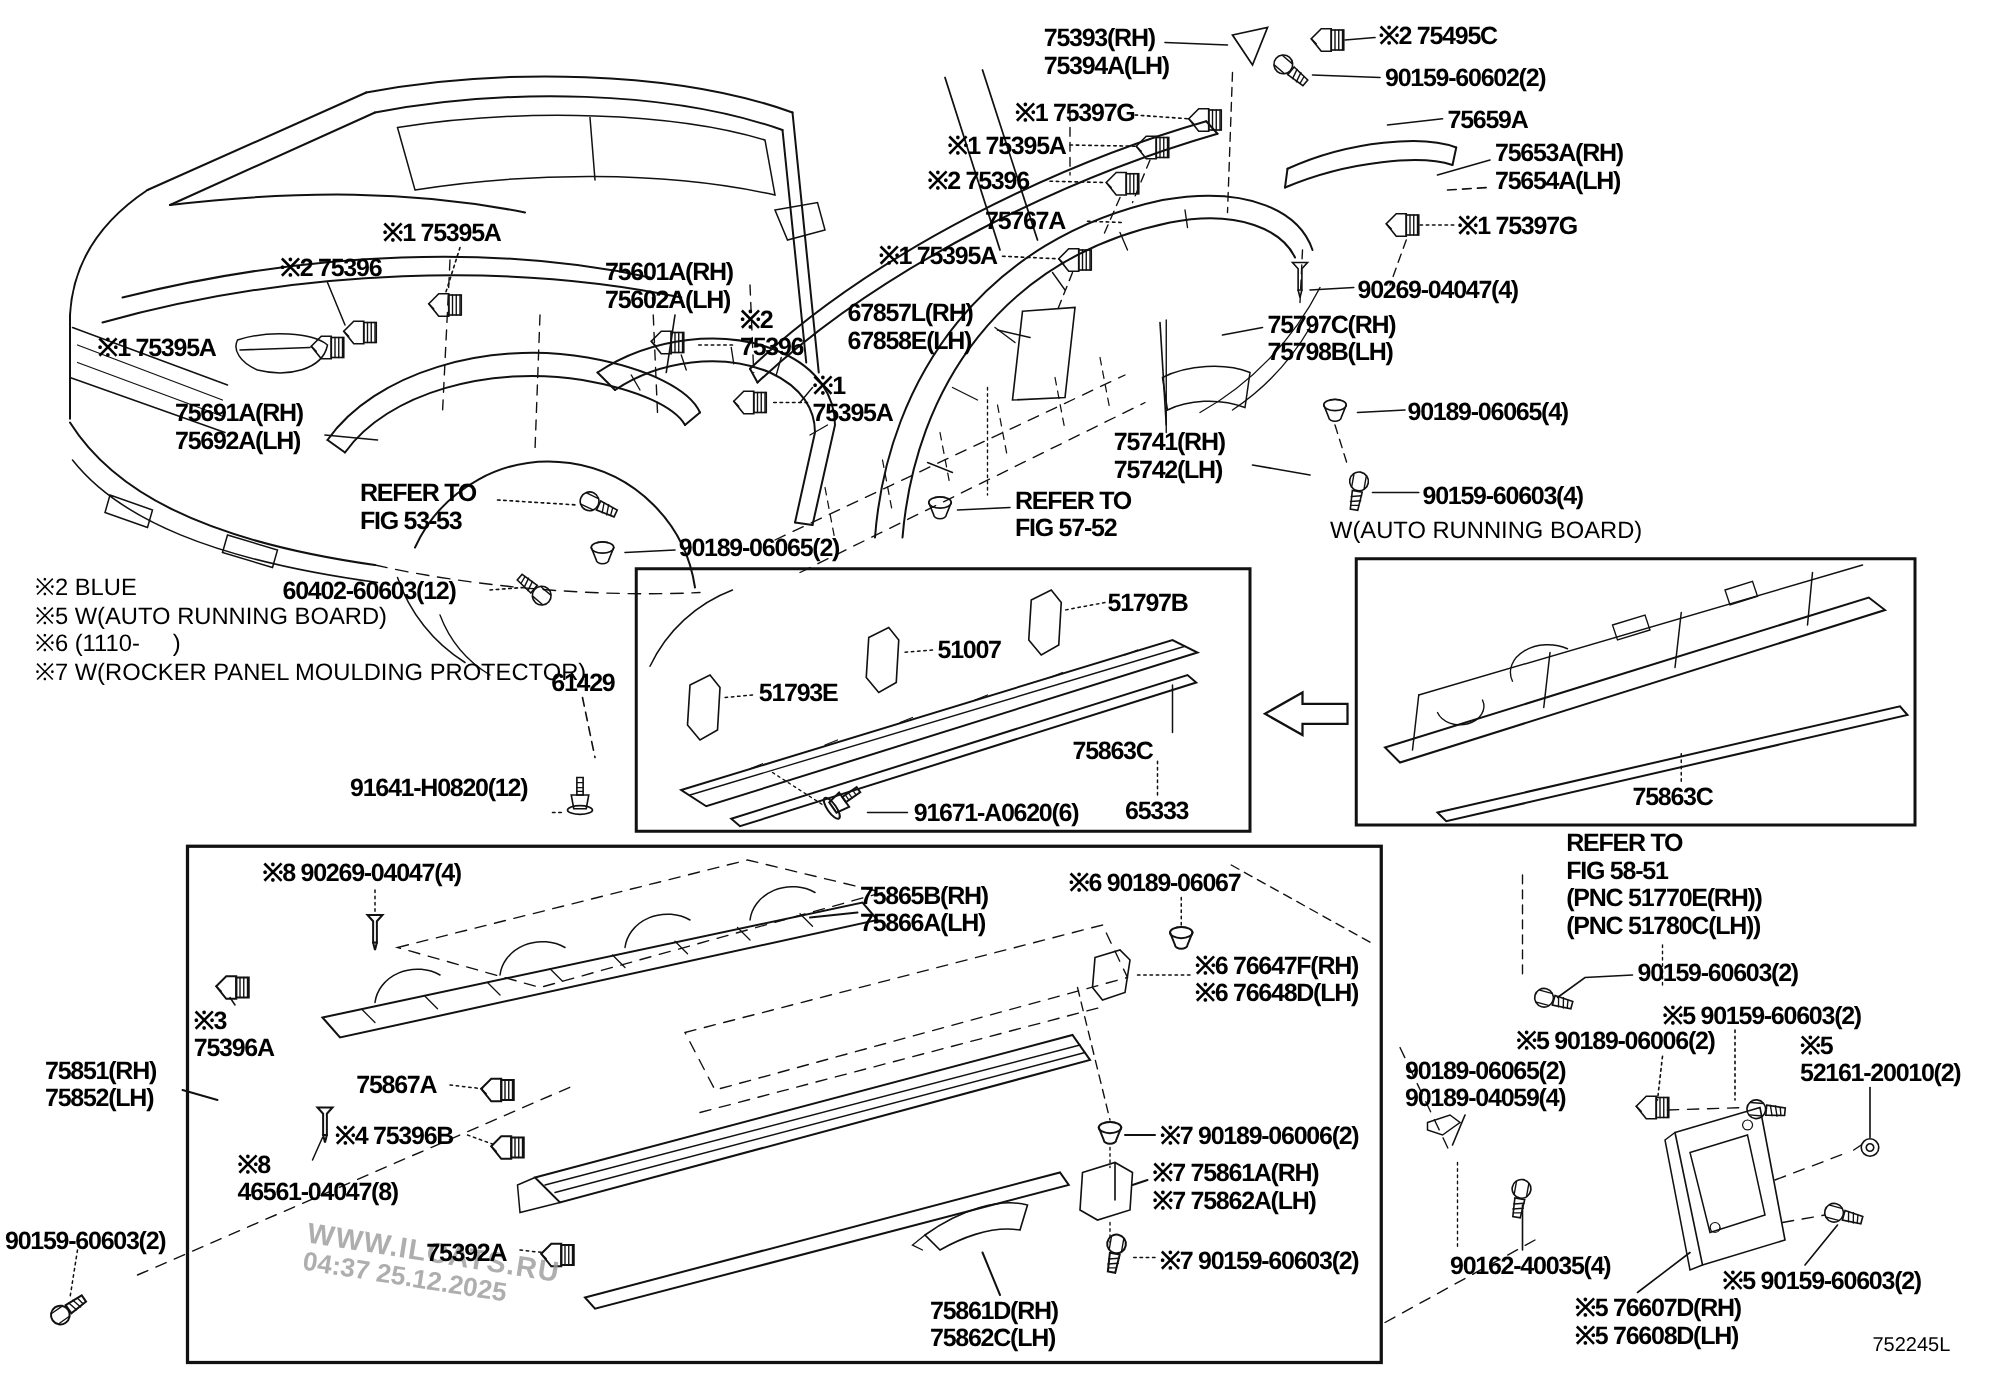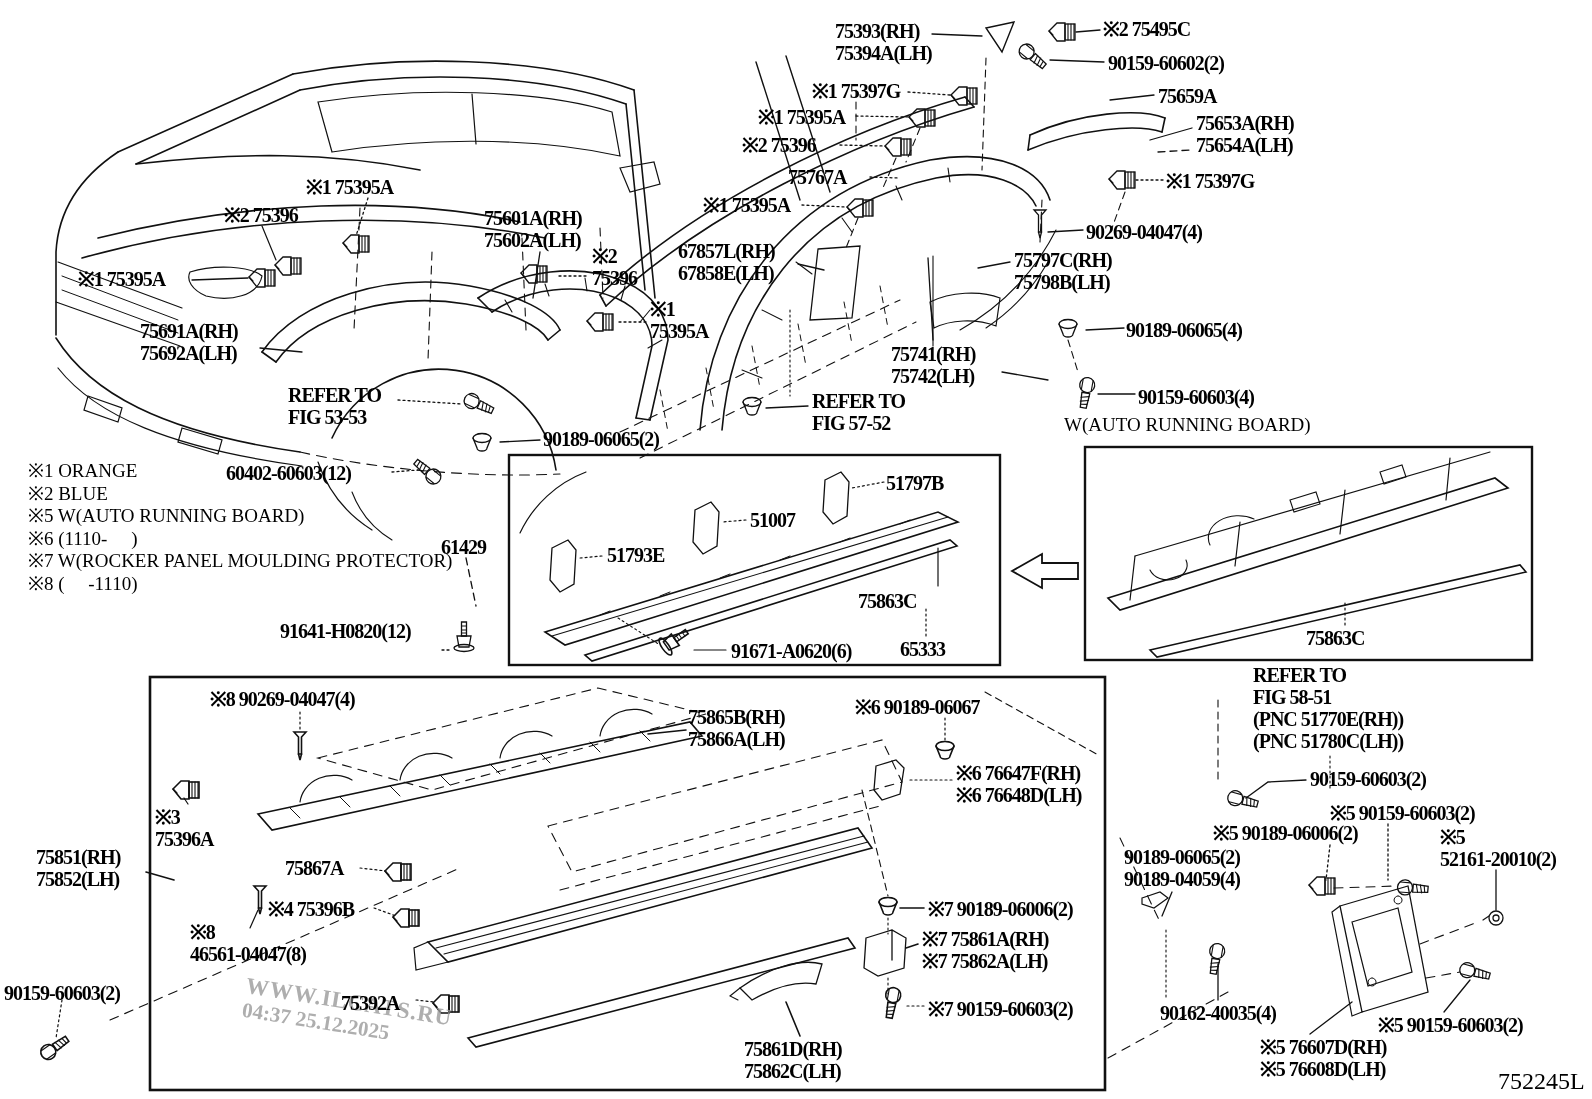--- a/index.html
+++ b/index.html
@@ -1,30 +1,30 @@
 <!DOCTYPE html>
 <html><head>
 <meta charset="utf-8">
 <style>
   html,body{margin:0;padding:0;background:#fff;}
   .stage{position:relative;width:1592px;height:1099px;background:#fff;overflow:hidden;
-         font-family:Liberation Serif, serif;}
+         font-family:Liberation Sans, sans-serif;}
   svg.art{position:absolute;left:0;top:0;}
   .lbl{position:absolute;font-weight:bold;font-size:20px;line-height:22px;
        letter-spacing:-1px;white-space:pre;color:#000;z-index:5;}
   .lbl.plain{font-weight:normal;font-size:19px;letter-spacing:0;}
   .legend{position:absolute;left:28px;top:460px;z-index:5;}
   .legend div{font-weight:normal;font-size:19px;line-height:22.5px;letter-spacing:0;
               white-space:pre;color:#000;}
   .watermark{position:absolute;left:248px;top:974px;color:#9a9a9a;opacity:.8;
              transform:rotate(9deg);transform-origin:left top;z-index:4;
              font-weight:bold;line-height:24px;}
   .watermark .w1{font-size:23px;letter-spacing:1px;}
   .watermark .w2{font-size:21px;}
-  .diagcode{position:absolute;left:1498px;top:1068px;font-size:24px;font-weight:normal;
+  .diagcode{position:absolute;left:1498px;top:1068px;font-size:16px;font-weight:normal;
             letter-spacing:0;color:#000;z-index:5;}
 </style>
 </head>
 <body>
 
 <div class="stage">
 
 <svg class="art" width="1592" height="1099" viewBox="0 0 1592 1099" fill="none" stroke="#111" stroke-width="1.6" stroke-linecap="round">
 <defs>
   <g id="sym-clip">
@@ -367,26 +367,24 @@
       <div class="lbl" style="left: 1330px; top: 802px;"><div>※5 90159-60603(2)</div></div>
       <div class="lbl" style="left: 1213px; top: 822px;"><div>※5 90189-06006(2)</div></div>
       <div class="lbl" style="left: 1124px; top: 846px;"><div>90189-06065(2)</div><div>90189-04059(4)</div></div>
       <div class="lbl" style="left: 1440px; top: 826px;"><div>※5</div><div>52161-20010(2)</div></div>
       <div class="lbl" style="left: 1160px; top: 1002px;"><div>90162-40035(4)</div></div>
       <div class="lbl" style="left: 1378px; top: 1014px;"><div>※5 90159-60603(2)</div></div>
       <div class="lbl" style="left: 1260px; top: 1036px;"><div>※5 76607D(RH)</div><div>※5 76608D(LH)</div></div>
     </div>
 
 <div class="legend" id="legend">
-      <div>※1 ORANGE</div>
       <div>※2 BLUE</div>
       <div>※5 W(AUTO RUNNING BOARD)</div>
       <div>※6 (1110-     )</div>
       <div>※7 W(ROCKER PANEL MOULDING PROTECTOR)</div>
-      <div>※8 (     -1110)</div>
     </div>
 
 <div class="watermark">
   <div class="w1">WWW.ILCATS.RU</div>
   <div class="w2">04:37 25.12.2025</div>
 </div>
 
 <div class="diagcode">752245L</div>
 
 </div>

